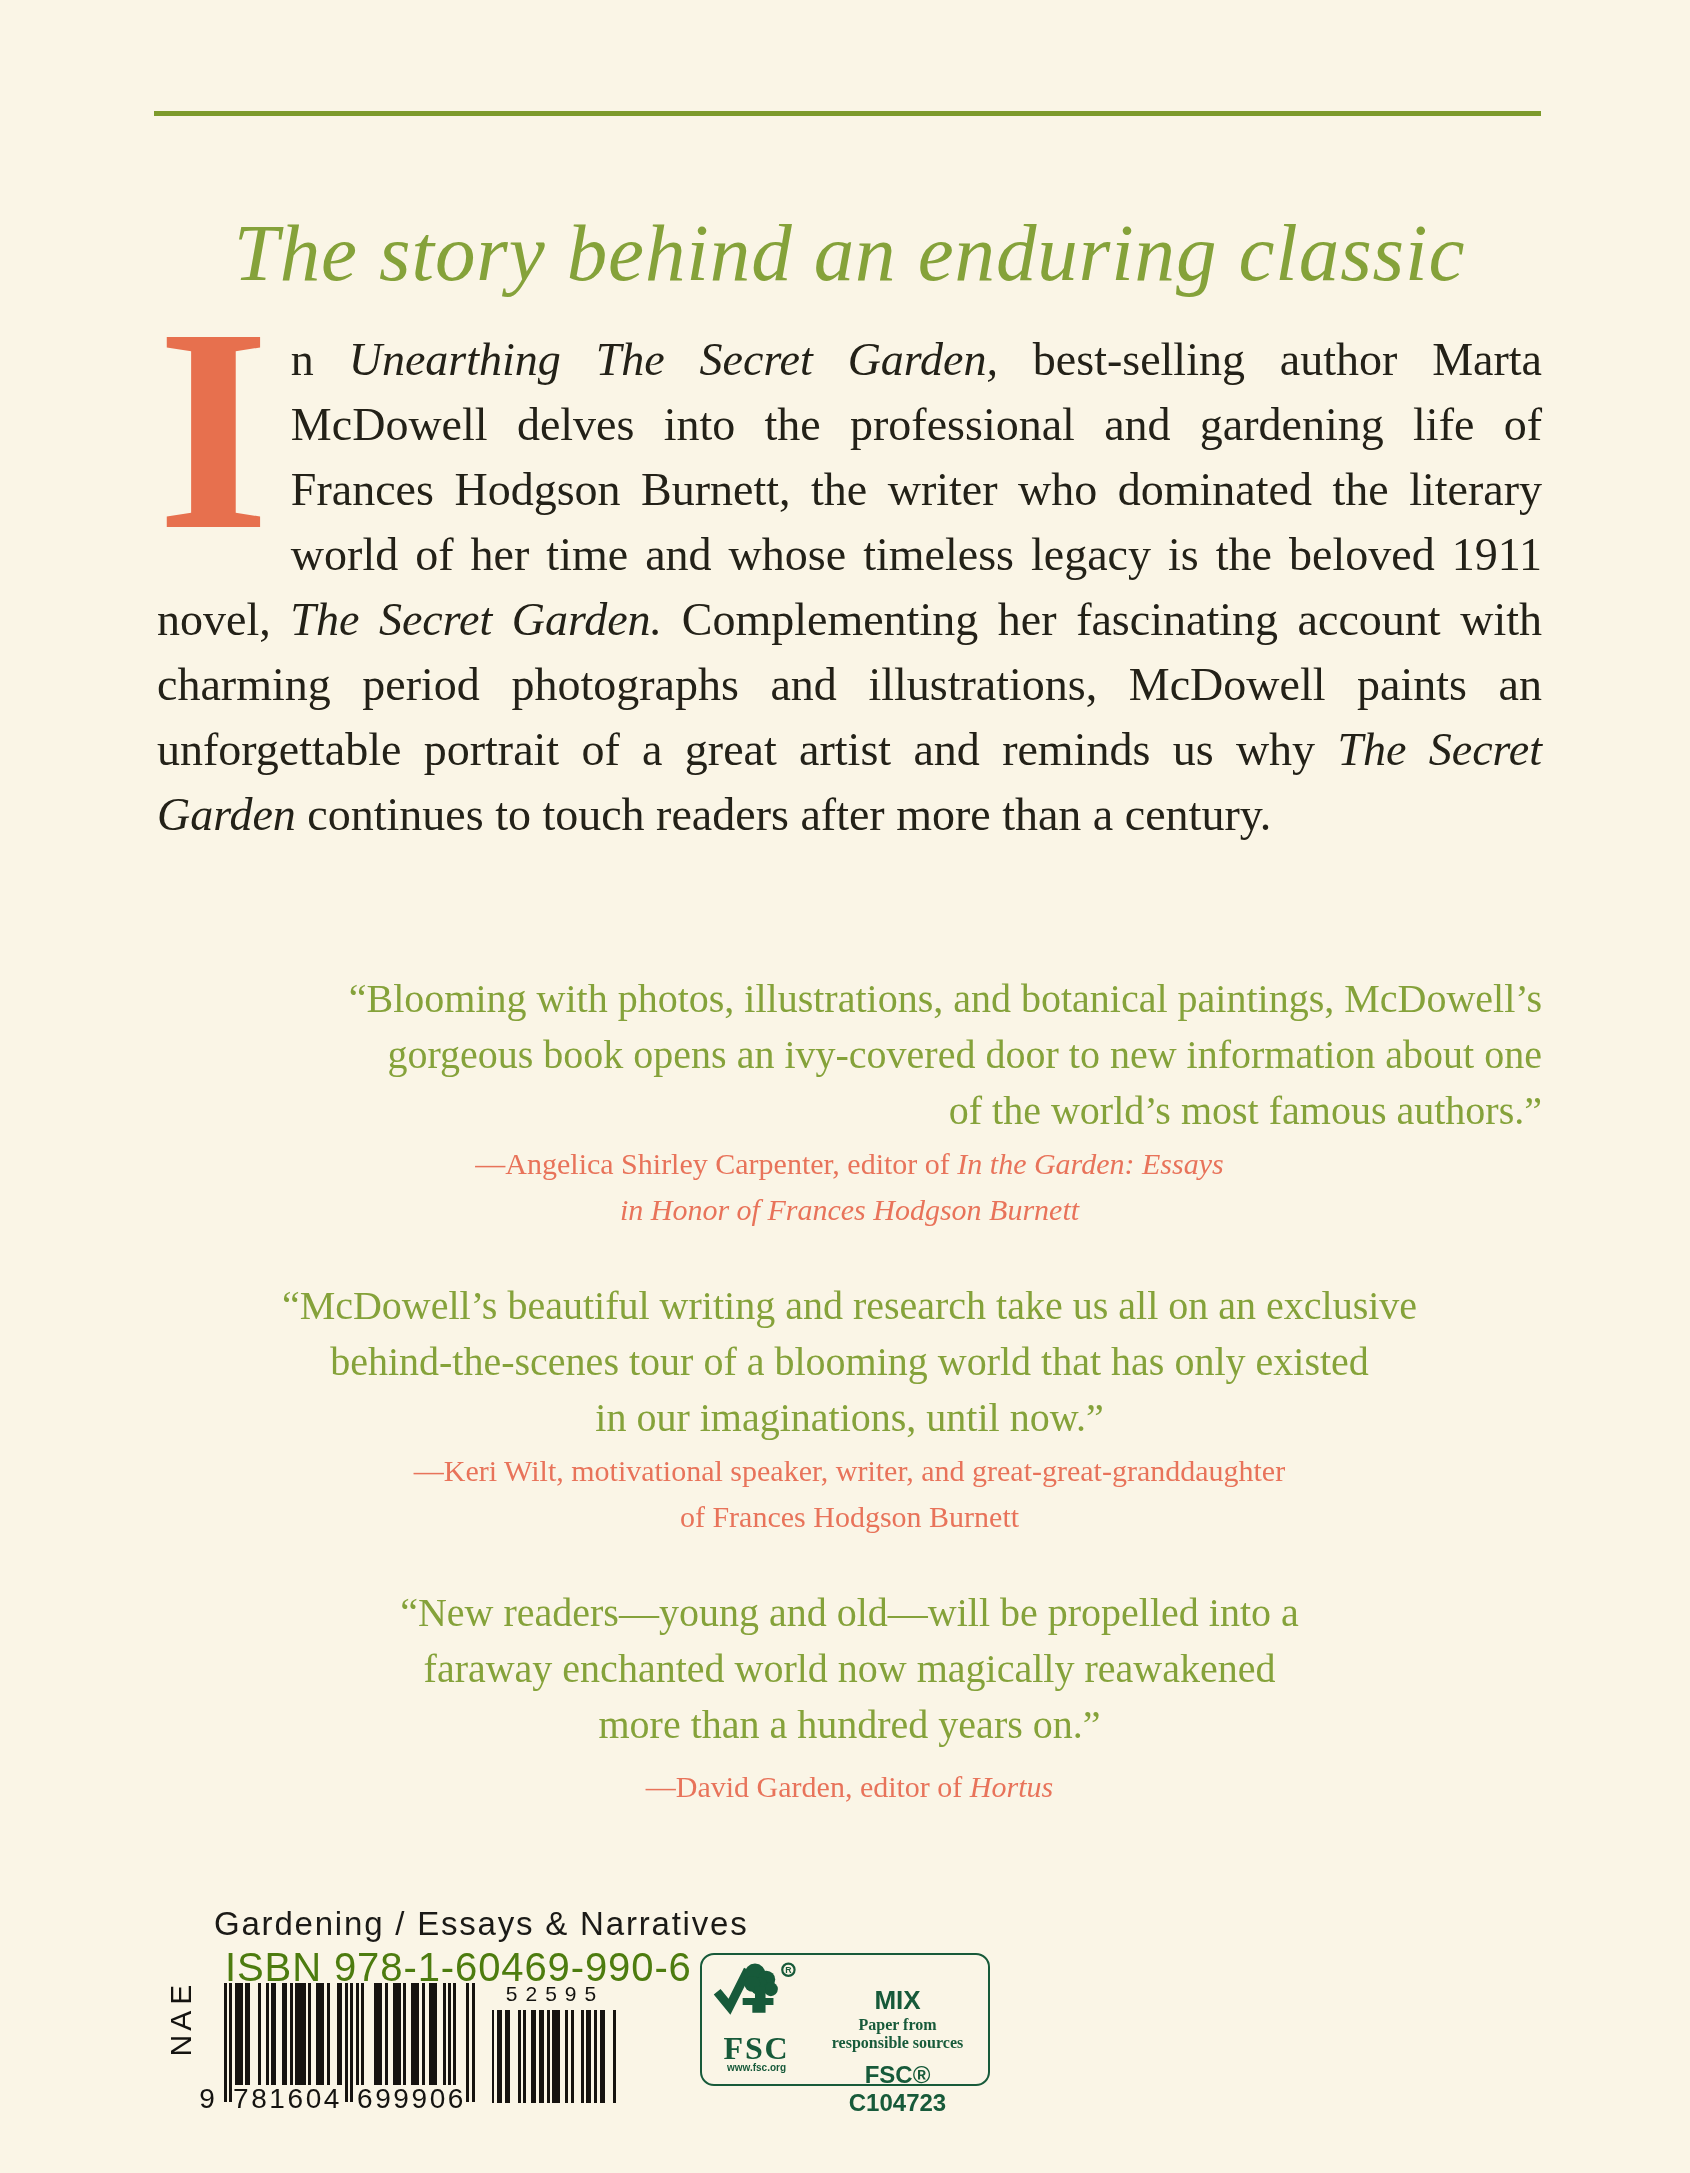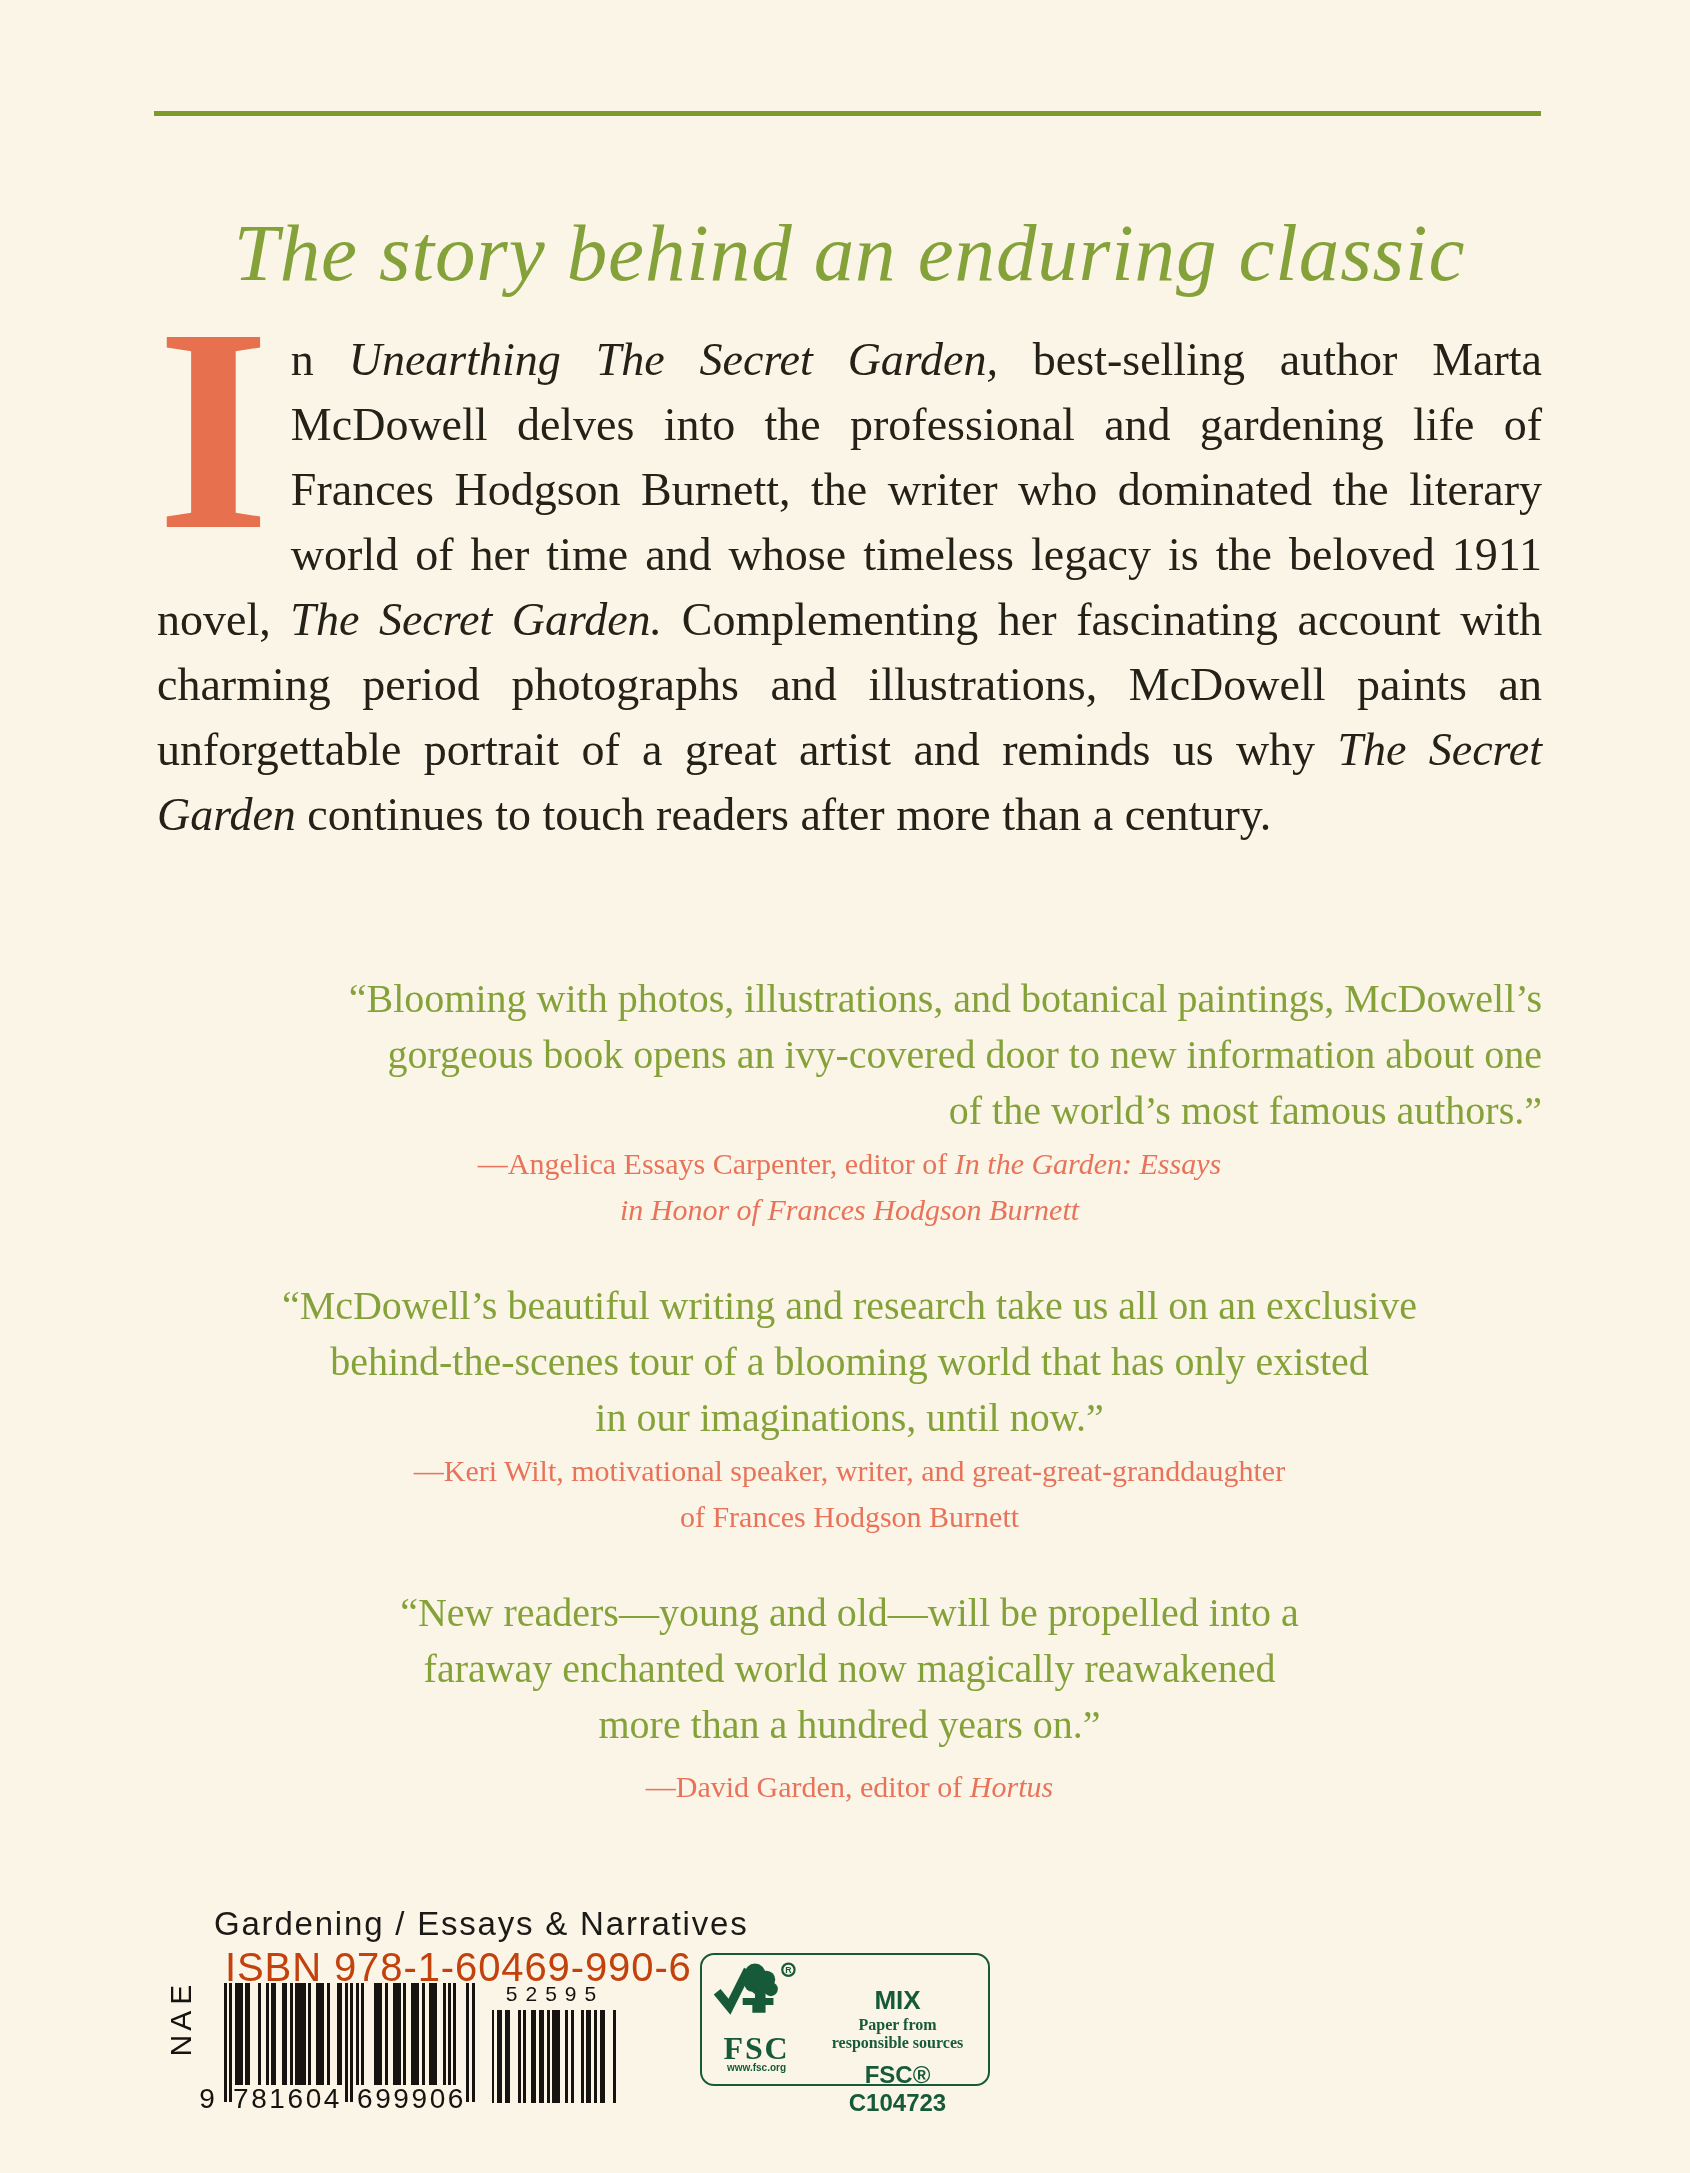--- a/index.html
+++ b/index.html
@@ -21,21 +21,21 @@
   .quote{position:absolute;left:157px;width:1385px;text-align:center;
          white-space:pre-line;color:var(--green);font-size:40px;line-height:56px;}
   .q1{top:971px;text-align:right;} .q2{top:1278px;} .q3{top:1585px;}
   .attr{position:absolute;left:157px;width:1385px;text-align:center;
         white-space:pre-line;color:var(--salmon);font-size:30px;line-height:46px;}
   .a1{top:1141px;} .a2{top:1448px;} .a3{top:1764px;}
   .it{font-style:italic;}
   .category{position:absolute;left:214px;top:1905px;font-family:"Liberation Sans",sans-serif;
             font-size:33px;letter-spacing:1.8px;color:#1b1a17;}
   .isbn{position:absolute;left:225px;top:1945px;font-family:"Liberation Sans",sans-serif;
-        font-size:40px;letter-spacing:0.9px;color:#c2410c;}
+        font-size:40px;letter-spacing:0.9px;color:#4d7c0f;}
   .ean{position:absolute;left:162px;top:1982px;}
   .ean-letter{width:37px;height:25.5px;line-height:25.5px;text-align:center;
               font-family:"Liberation Sans",sans-serif;font-size:30px;color:#141310;
               transform:rotate(-90deg);}
   .bc-main{position:absolute;left:224px;top:1983px;width:251px;height:128px;}
   .bc-supp{position:absolute;left:489px;top:2010px;width:124px;height:93px;}
   .bar{position:absolute;top:0;background:var(--bar);}
   .bc-digit{position:absolute;top:100px;font-family:"Liberation Sans",sans-serif;
             font-size:28px;letter-spacing:2.6px;color:#141310;text-align:center;}
   .bc-d0{left:-28px;width:24.6px;}
@@ -65,21 +65,21 @@
 
   <div class="rule"></div>
 
   <h1 class="title">The story behind an enduring classic</h1>
 
   <p class="body-copy"><span class="dropcap">I</span><span><span>n </span><span class="it">Unearthing The Secret Garden,</span><span> best-selling author Marta McDowell delves into the professional and gardening life of Frances Hodgson Burnett, the writer who dominated the literary world of her time and whose timeless legacy is the beloved 1911 novel, </span><span class="it">The Secret Garden.</span><span> Complementing her fascinating account with charming period photographs and illustrations, McDowell paints an unforgettable portrait of a great artist and reminds us why </span><span class="it">The Secret Garden</span><span> continues to touch readers after more than a century.</span></span></p>
 
   <div class="quote q1">“Blooming with photos, illustrations, and botanical paintings, McDowell’s
 gorgeous book opens an ivy-covered door to new information about one
 of the world’s most famous authors.”</div>
-  <div class="attr a1"><span>—Angelica Essays Carpenter, editor of </span><span class="it">In the Garden: Essays
+  <div class="attr a1"><span>—Angelica Shirley Carpenter, editor of </span><span class="it">In the Garden: Essays
 in Honor of Frances Hodgson Burnett</span></div>
 
   <div class="quote q2">“McDowell’s beautiful writing and research take us all on an exclusive
 behind-the-scenes tour of a blooming world that has only existed
 in our imaginations, until now.”</div>
   <div class="attr a2"><span>—Keri Wilt, motivational speaker, writer, and great-great-granddaughter
 of Frances Hodgson Burnett</span></div>
 
   <div class="quote q3">“New readers—young and old—will be propelled into a
 faraway enchanted world now magically reawakened

